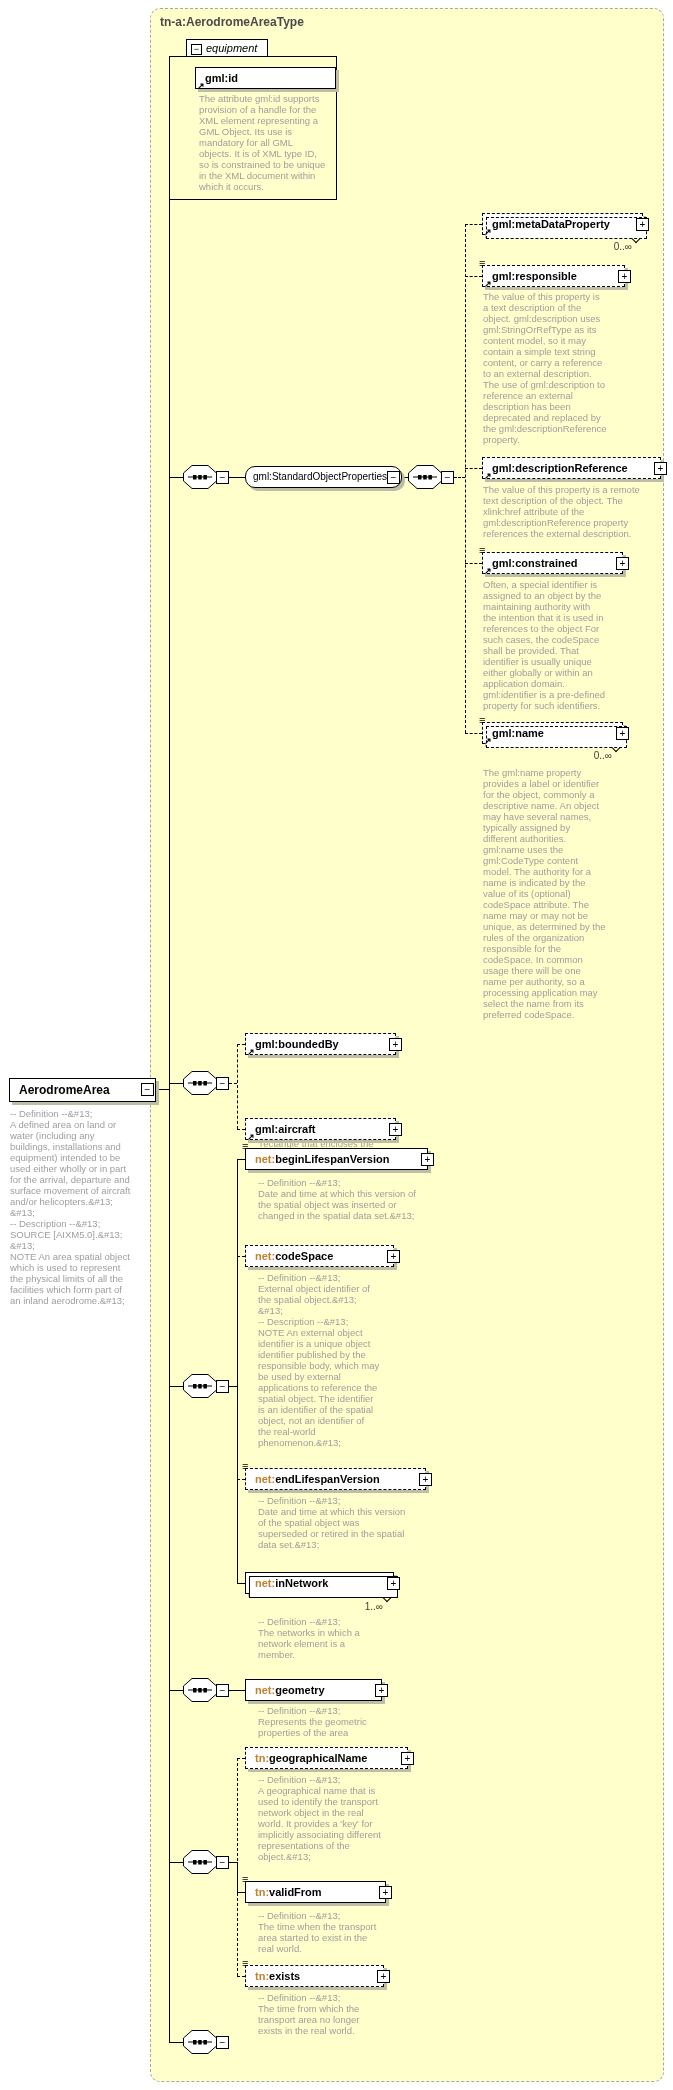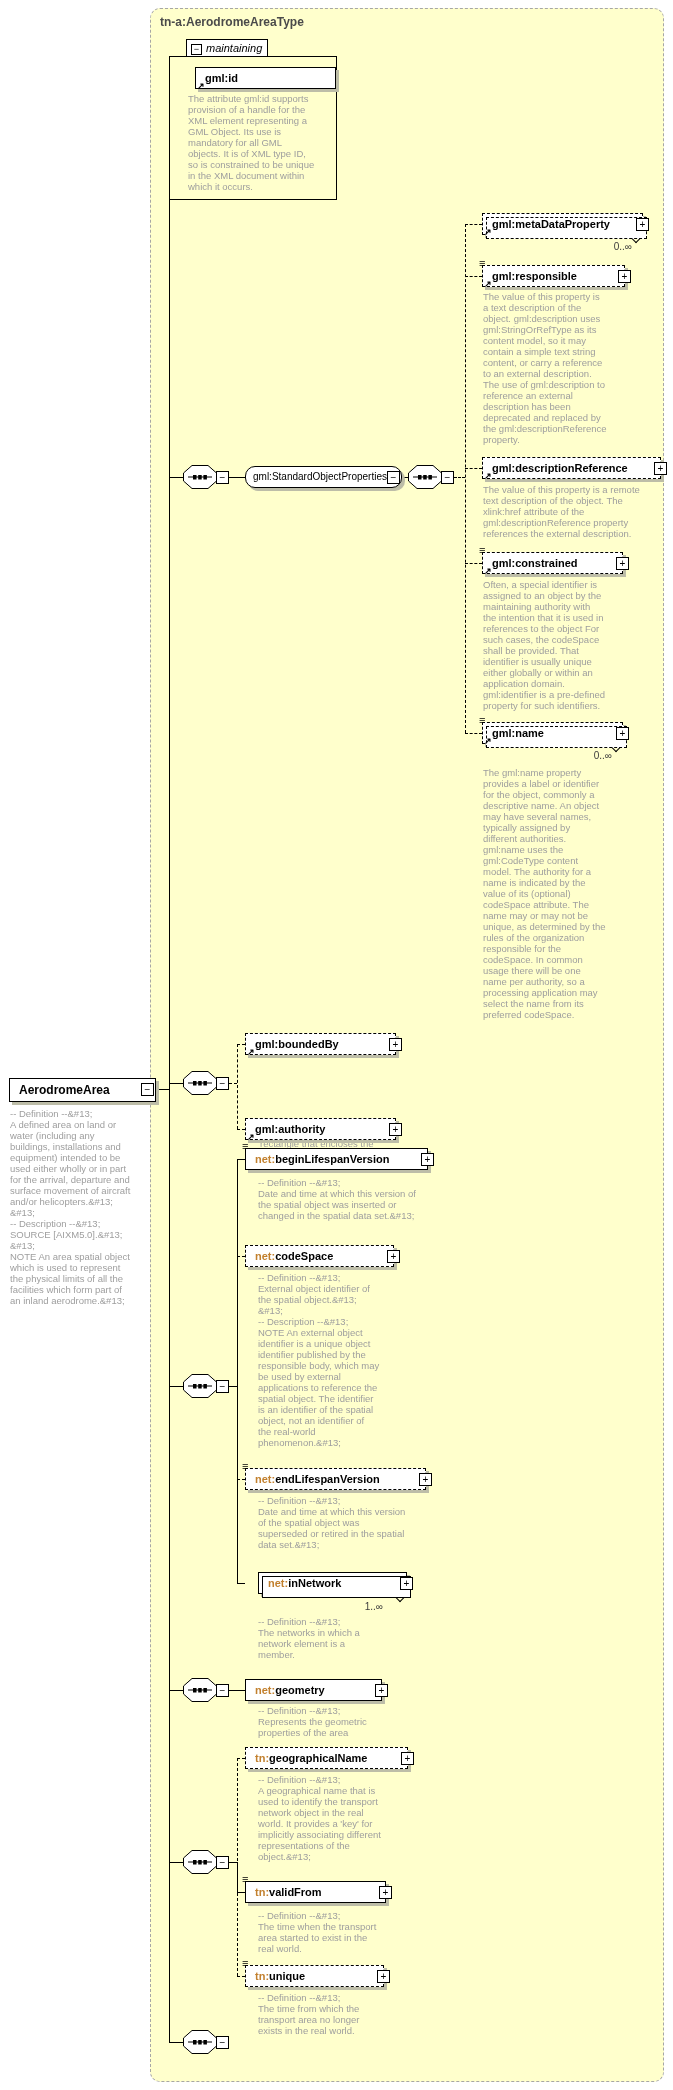--- a/index.html
+++ b/index.html
@@ -77,23 +77,23 @@
 <div class="abs hl" style="left:169px;top:1862px;width:14px"></div>
 <div class="abs hl" style="left:229px;top:1862px;width:8px"></div>
 <div class="abs vd" style="left:237px;top:1758px;height:218px"></div>
 <div class="abs vl" style="left:237px;top:1862px;height:30px"></div>
 <div class="abs hd" style="left:237px;top:1758px;width:8px"></div>
 <div class="abs hl" style="left:237px;top:1892px;width:8px"></div>
 <div class="abs hd" style="left:237px;top:1976px;width:8px"></div>
 <div class="abs hl" style="left:169px;top:2042px;width:14px"></div>
 
 <div class="abs frame"></div>
-<div class="abs hdr"><span class="hmsq">−</span><span>maintaining</span></div>
+<div class="abs hdr"><span class="hmsq">−</span><span>equipment</span></div>
 <div class="abs box sh" style="left:195px;top:67px;width:130px"><span class="arrow">↗</span><span>gml:id</span></div>
-<div class="abs ann" style="left:188px;top:93px;width:130px">The attribute gml:id supports
+<div class="abs ann" style="left:199px;top:93px;width:130px">The attribute gml:id supports
 provision of a handle for the
 XML element representing a
 GML Object. Its use is
 mandatory for all GML
 objects. It is of XML type ID,
 so is constrained to be unique
 in the XML document within
 which it occurs.</div>
 
 <svg class="abs seq" style="left:183px;top:465px" width="34" height="24" viewBox="0 0 34 24">
@@ -243,21 +243,21 @@
 processing application may
 select the name from its
 preferred codeSpace.</div>
 
 <div class="abs box dash sh" style="left:245px;top:1033px;width:140px"><span class="arrow">↗</span><span class="pfx">gml:</span><span>boundedBy</span><span class="plus">+</span></div>
 <div class="abs ann" style="left:260px;top:1116px;width:150px">This property describes the
 minimum bounding box or
 rectangle that encloses the
 entire feature.</div>
 
-<div class="abs box dash sh" style="left:245px;top:1118px;width:140px"><span class="arrow">↗</span><span class="pfx">gml:</span><span>authority</span><span class="plus">+</span></div>
+<div class="abs box dash sh" style="left:245px;top:1118px;width:140px"><span class="arrow">↗</span><span class="pfx">gml:</span><span>aircraft</span><span class="plus">+</span></div>
 
 <div class="abs box sh" style="left:245px;top:1148px;width:172px"><span class="doc">≡</span><span class="pfx accent">net:</span><span>beginLifespanVersion</span><span class="plus">+</span></div>
 <div class="abs ann" style="left:258px;top:1177px;width:205px">-- Definition --&amp;#13;
 Date and time at which this version of
 the spatial object was inserted or
 changed in the spatial data set.&amp;#13;</div>
 
 <div class="abs box dash sh" style="left:245px;top:1245px;width:138px"><span class="pfx accent">net:</span><span>codeSpace</span><span class="plus">+</span></div>
 <div class="abs ann" style="left:258px;top:1272px;width:165px">-- Definition --&amp;#13;
 External object identifier of
@@ -276,21 +276,21 @@
 the real-world
 phenomenon.&amp;#13;</div>
 
 <div class="abs box dash sh" style="left:245px;top:1468px;width:170px"><span class="doc">≡</span><span class="pfx accent">net:</span><span>endLifespanVersion</span><span class="plus">+</span></div>
 <div class="abs ann" style="left:258px;top:1495px;width:200px">-- Definition --&amp;#13;
 Date and time at which this version
 of the spatial object was
 superseded or retired in the spatial
 data set.&amp;#13;</div>
 
-<div class="abs box sh stk stks" style="left:258px;top:1572px;width:138px"><span class="pfx accent">net:</span><span>inNetwork</span><span class="plus">+</span><span class="chev"></span></div>
+<div class="abs box sh stk stks" style="left:245px;top:1572px;width:138px"><span class="pfx accent">net:</span><span>inNetwork</span><span class="plus">+</span><span class="chev"></span></div>
 <div class="abs card" style="left:245px;top:1601px;width:138px">1..∞</div>
 <div class="abs ann" style="left:258px;top:1616px;width:160px">-- Definition --&amp;#13;
 The networks in which a
 network element is a
 member.</div>
 
 <div class="abs box sh" style="left:245px;top:1679px;width:126px"><span class="pfx accent">net:</span><span>geometry</span><span class="plus">+</span></div>
 <div class="abs ann" style="left:258px;top:1705px;width:160px">-- Definition --&amp;#13;
 Represents the geometric
 properties of the area</div>
@@ -304,17 +304,17 @@
 implicitly associating different
 representations of the
 object.&amp;#13;</div>
 
 <div class="abs box sh" style="left:245px;top:1881px;width:130px"><span class="doc">≡</span><span class="pfx accent">tn:</span><span>validFrom</span><span class="plus">+</span></div>
 <div class="abs ann" style="left:258px;top:1910px;width:160px">-- Definition --&amp;#13;
 The time when the transport
 area started to exist in the
 real world.</div>
 
-<div class="abs box dash sh" style="left:245px;top:1965px;width:128px"><span class="doc">≡</span><span class="pfx accent">tn:</span><span>unique</span><span class="plus">+</span></div>
+<div class="abs box dash sh" style="left:245px;top:1965px;width:128px"><span class="doc">≡</span><span class="pfx accent">tn:</span><span>exists</span><span class="plus">+</span></div>
 <div class="abs ann" style="left:258px;top:1992px;width:160px">-- Definition --&amp;#13;
 The time from which the
 transport area no longer
 exists in the real world.</div>
 
 </body></html>

